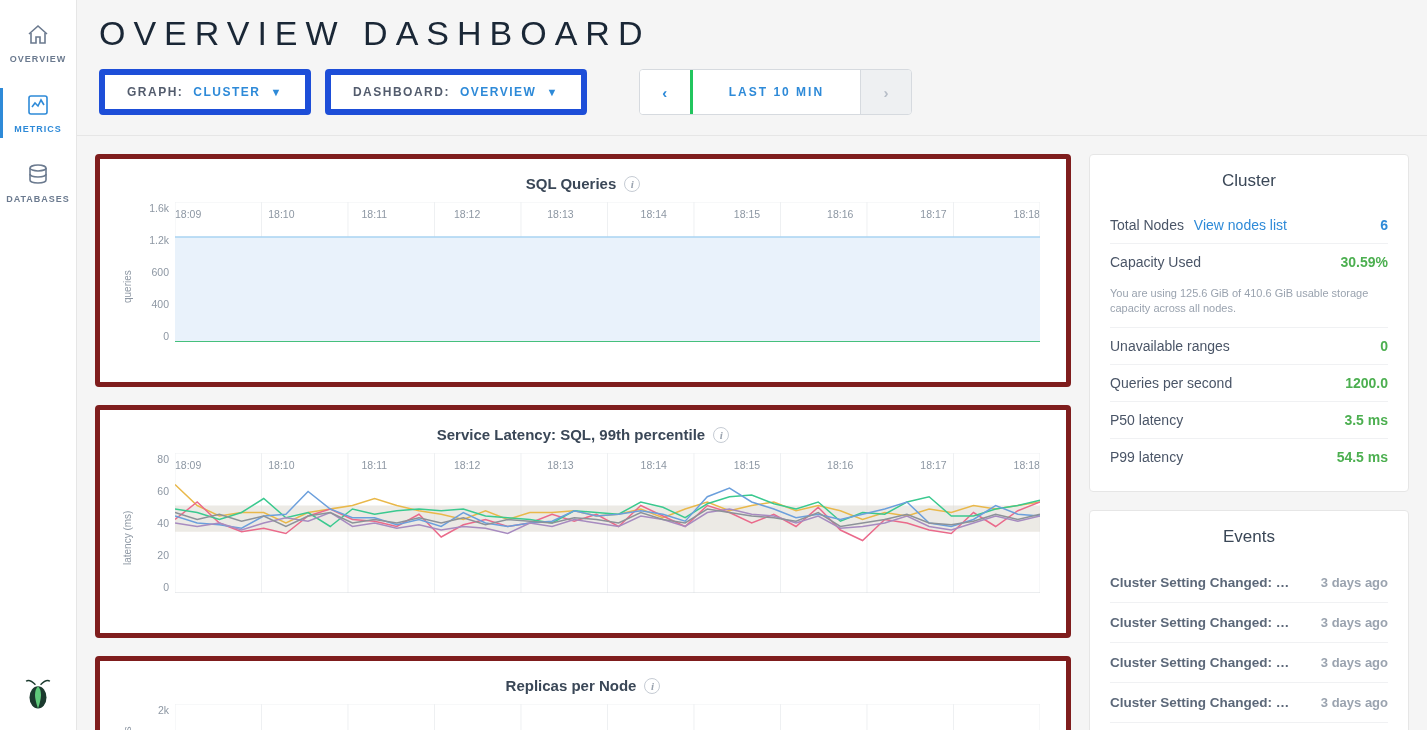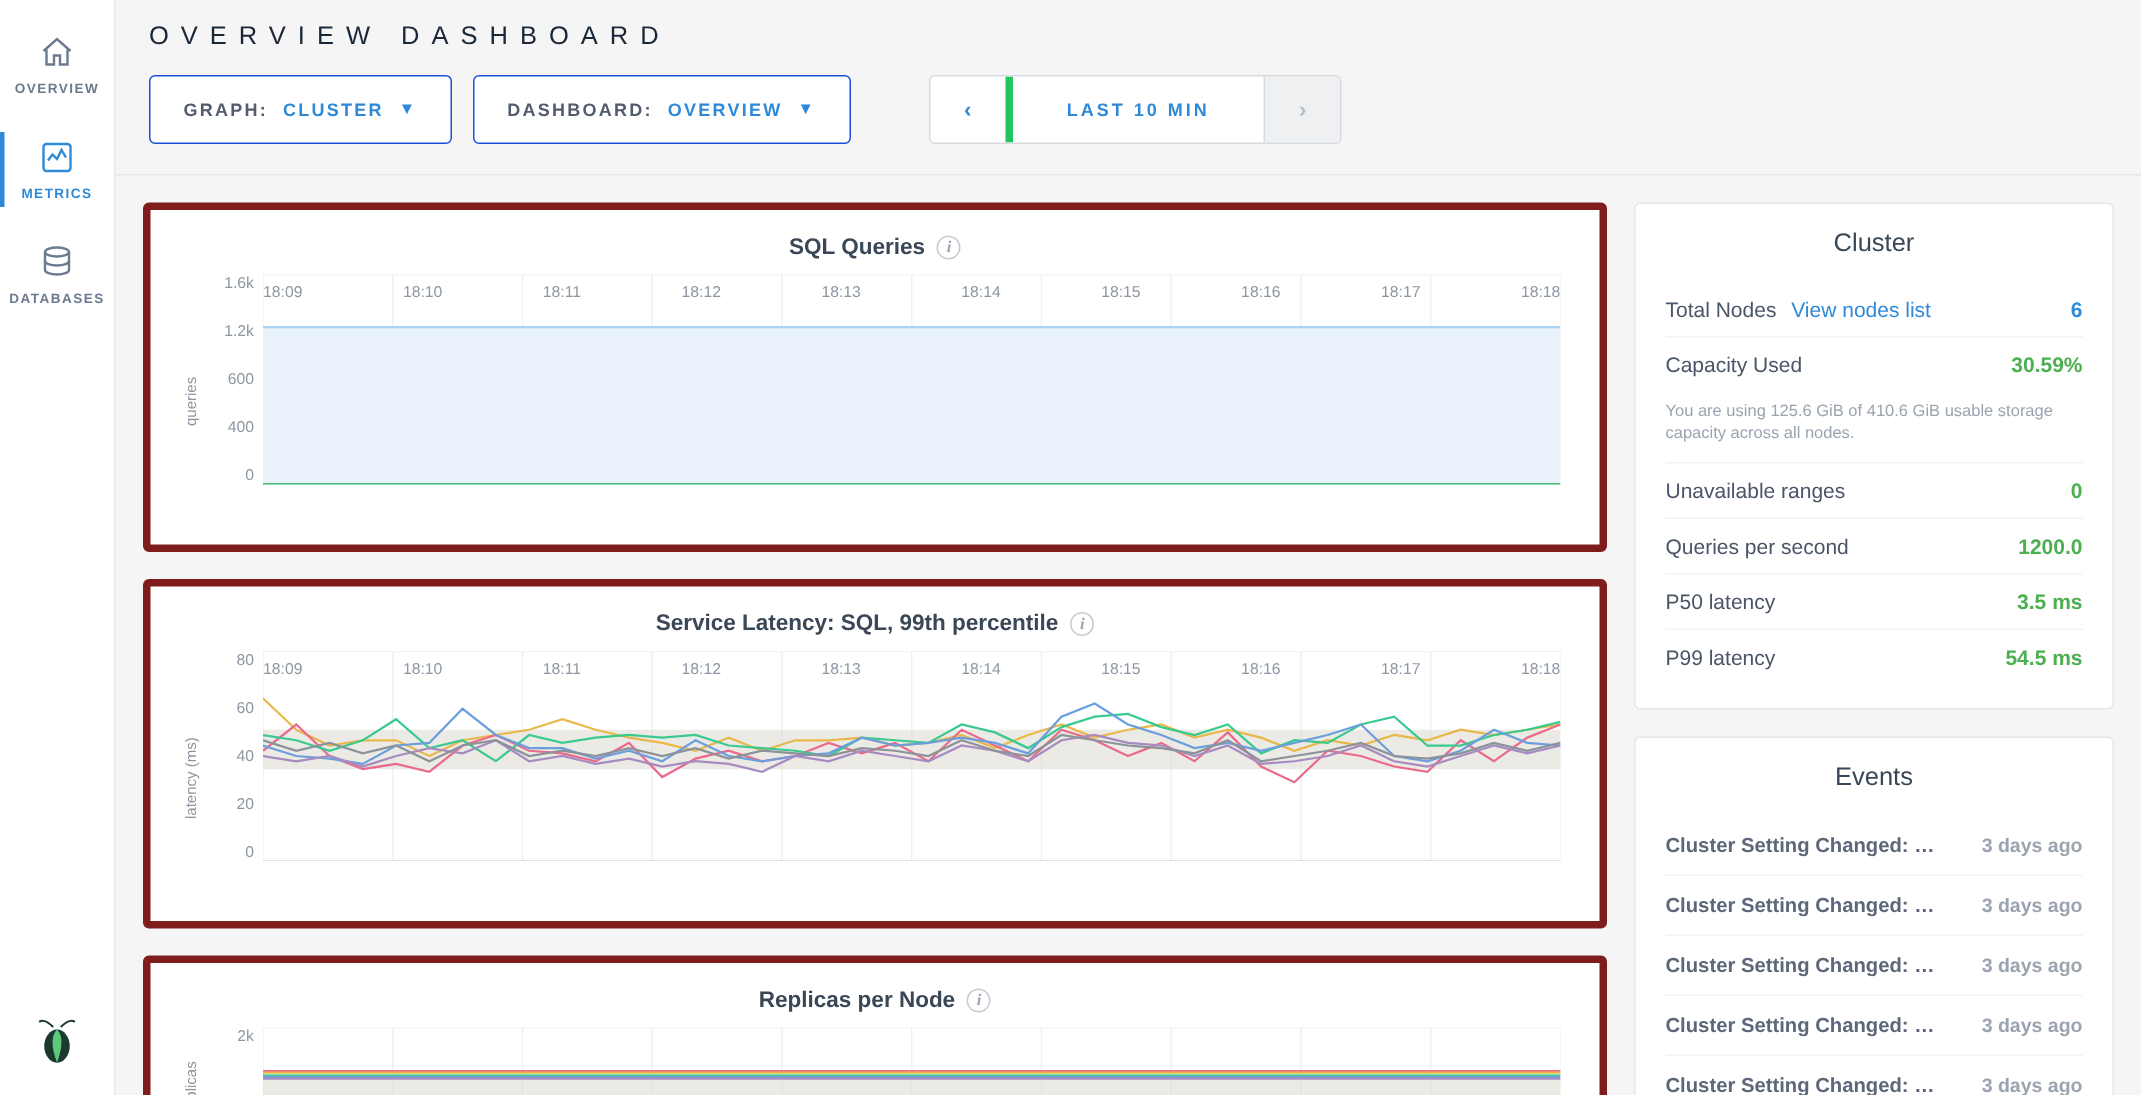--- a/index.html
+++ b/index.html
@@ -48,36 +48,36 @@
     .nav-icon { width: 26px; height: 26px; display: flex; align-items: center; justify-content: center; }
     .sidebar-footer { margin-top: auto; padding-bottom: 16px; }
 
     
     .main {
       flex: 1;
       overflow-y: auto;
       padding: 0 0 0 0;
     }
     .page-title {
-      font-size: 17px;
+      font-size: 34px;
       letter-spacing: 8px;
       font-weight: 400;
       color: #1a2736;
       padding: 14px 22px 6px 22px;
     }
     .toolbar {
       display: flex;
       align-items: center;
       gap: 14px;
       padding: 10px 22px 20px 22px;
       border-bottom: 1px solid #e6e6e6;
     }
     .selector {
       background: #fff;
-      border: 1px solid #1d4ed8;
+      border: 6px solid #1d4ed8;
       border-radius: 4px;
       height: 46px;
       padding: 0 22px;
       display: flex;
       align-items: center;
       gap: 10px;
       cursor: pointer;
       font-size: 12px;
       letter-spacing: 1.5px;
       font-weight: 600;
@@ -103,21 +103,21 @@
       font-size: 15px;
       font-weight: 700;
     }
     .time-group .arrow.disabled { background: #eef0f2; color: #b7bec8; cursor: default; }
     .time-group .range {
       padding: 0 36px;
       display: flex; align-items: center;
       font-size: 12px; letter-spacing: 2px; font-weight: 600;
       color: #2e8ad8;
       background: #fff;
-      border-left: 5px solid #22c55e;
+      border-left: 3px solid #22c55e;
       border-right: 1px solid #d6dadf;
     }
 
     .content-grid {
       display: grid;
       grid-template-columns: 1fr 320px;
       gap: 18px;
       padding: 18px;
       align-items: start;
     }

